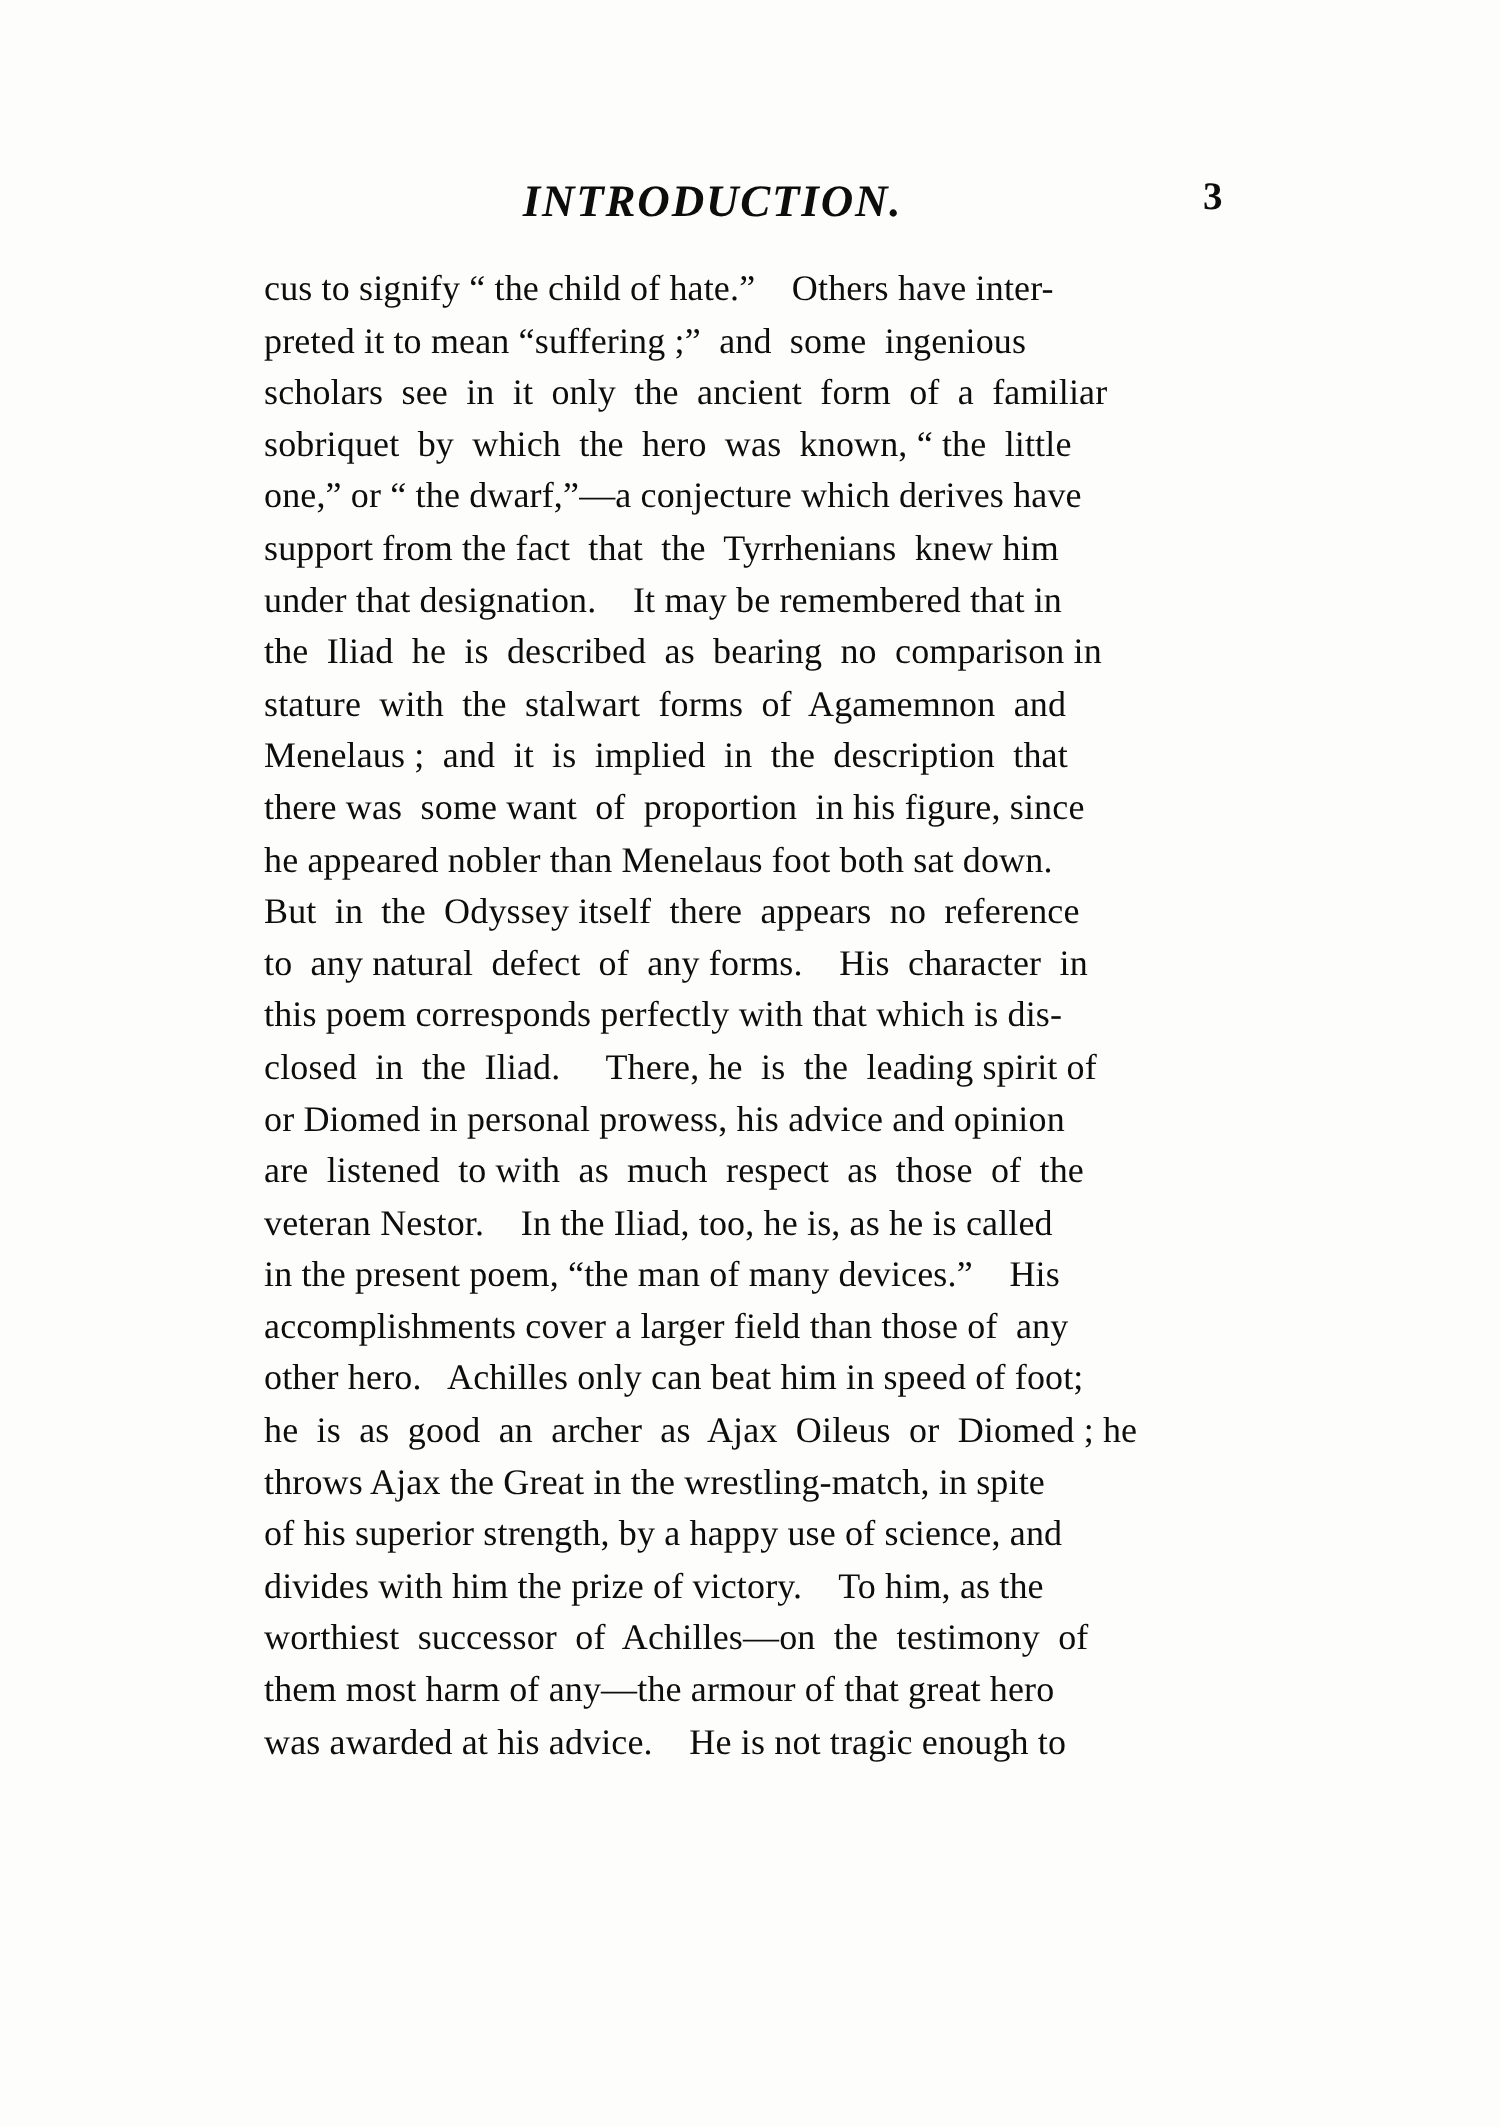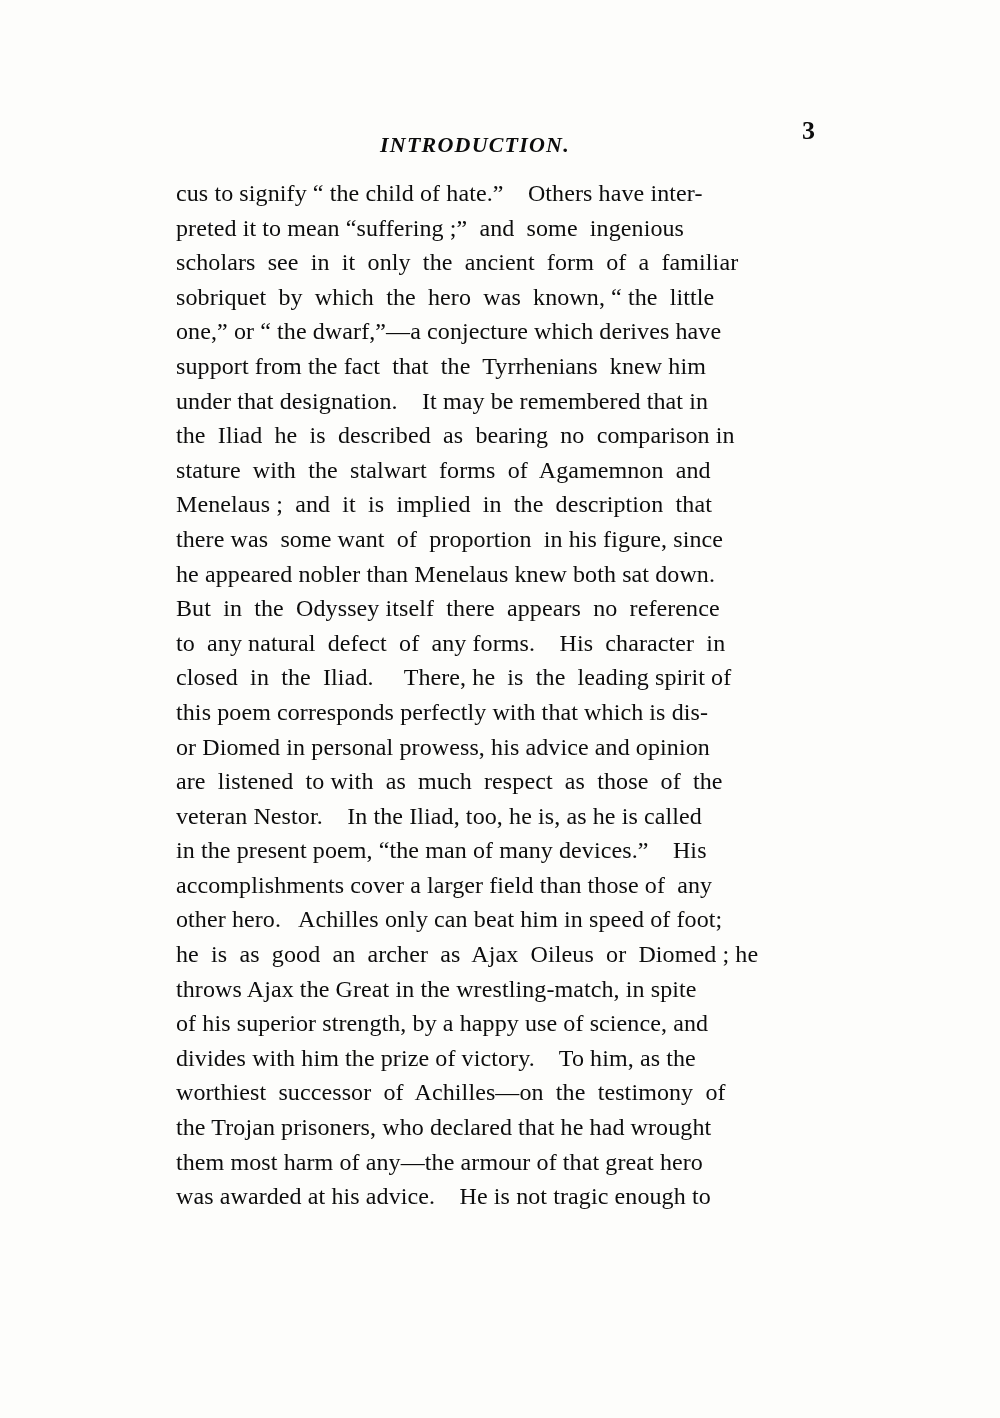--- a/index.html
+++ b/index.html
@@ -31,24 +31,23 @@
     height: 34px;
   }
   .running-head {
     position: absolute;
     left: 0;
     top: 0;
     width: 600px;
     text-align: center;
     font-style: italic;
     font-weight: bold;
-    font-size: 22px;
+    font-size: 30px;
     letter-spacing: 1.2px;
     font-family: "Liberation Serif", "DejaVu Serif", serif;
-    margin-top: 14px;
   }
   .folio {
     position: absolute;
     right: 10px;
     top: -2px;
     font-size: 26px;
     font-weight: bold;
     font-family: "Liberation Serif", "DejaVu Serif", serif;
   }
   .body-text {
@@ -81,34 +80,33 @@
       <span class="line">preted it to mean “suffering ;”  and  some  ingenious</span>
       <span class="line">scholars  see  in  it  only  the  ancient  form  of  a  familiar</span>
       <span class="line">sobriquet  by  which  the  hero  was  known, “ the  little</span>
       <span class="line">one,” or “ the dwarf,”—a conjecture which derives have</span>
       <span class="line">support from the fact  that  the  Tyrrhenians  knew him</span>
       <span class="line">under that designation.    It may be remembered that in</span>
       <span class="line">the  Iliad  he  is  described  as  bearing  no  comparison in</span>
       <span class="line">stature  with  the  stalwart  forms  of  Agamemnon  and</span>
       <span class="line">Menelaus ;  and  it  is  implied  in  the  description  that</span>
       <span class="line">there was  some want  of  proportion  in his figure, since</span>
-      <span class="line">he appeared nobler than Menelaus knew both sat down.</span>
+      <span class="line">he appeared nobler than Menelaus foot both sat down.</span>
       <span class="line">But  in  the  Odyssey itself  there  appears  no  reference</span>
       <span class="line">to  any natural  defect  of  any forms.    His  character  in</span>
+      <span class="line">this poem corresponds perfectly with that which is dis-</span>
       <span class="line">closed  in  the  Iliad.     There, he  is  the  leading spirit of</span>
-      <span class="line">this poem corresponds perfectly with that which is dis-</span>
       <span class="line">or Diomed in personal prowess, his advice and opinion</span>
       <span class="line">are  listened  to with  as  much  respect  as  those  of  the</span>
       <span class="line">veteran Nestor.    In the Iliad, too, he is, as he is called</span>
       <span class="line">in the present poem, “the man of many devices.”    His</span>
       <span class="line">accomplishments cover a larger field than those of  any</span>
       <span class="line">other hero.   Achilles only can beat him in speed of foot;</span>
       <span class="line">he  is  as  good  an  archer  as  Ajax  Oileus  or  Diomed ; he</span>
       <span class="line">throws Ajax the Great in the wrestling-match, in spite</span>
       <span class="line">of his superior strength, by a happy use of science, and</span>
       <span class="line">divides with him the prize of victory.    To him, as the</span>
       <span class="line">worthiest  successor  of  Achilles—on  the  testimony  of</span>
-      <span class="line">the Trojan prisoners, who declared that he had wrought</span>
       <span class="line">them most harm of any—the armour of that great hero</span>
       <span class="line">was awarded at his advice.    He is not tragic enough to</span>
     </div>
 
 </div>
 
 </body></html>

